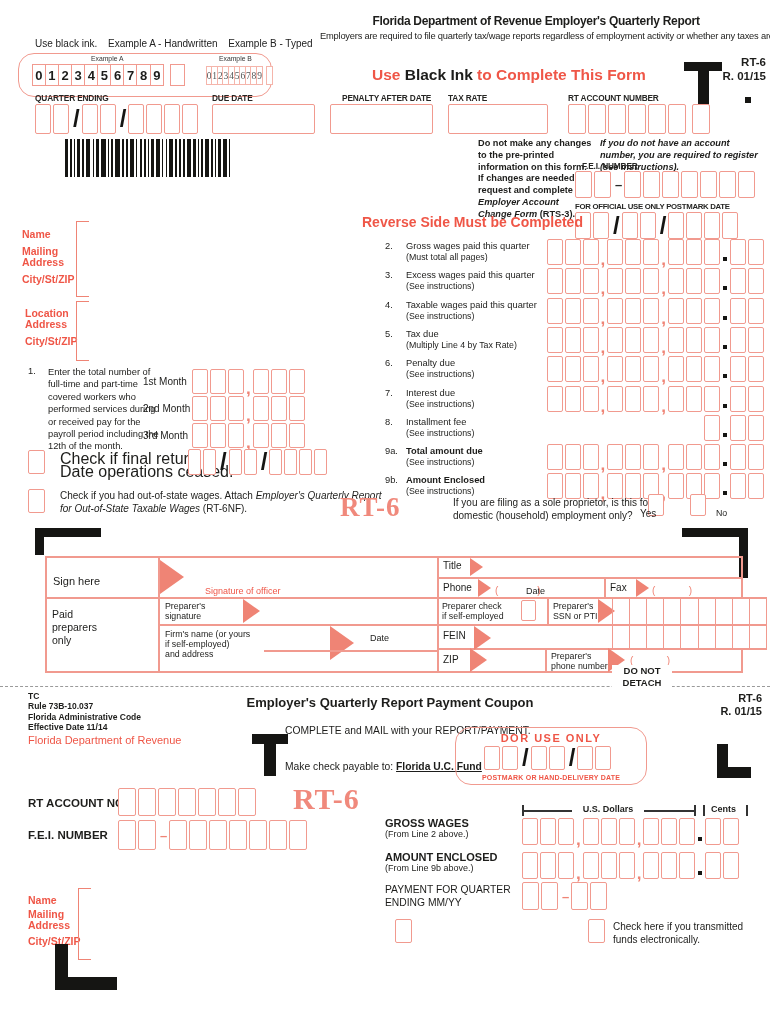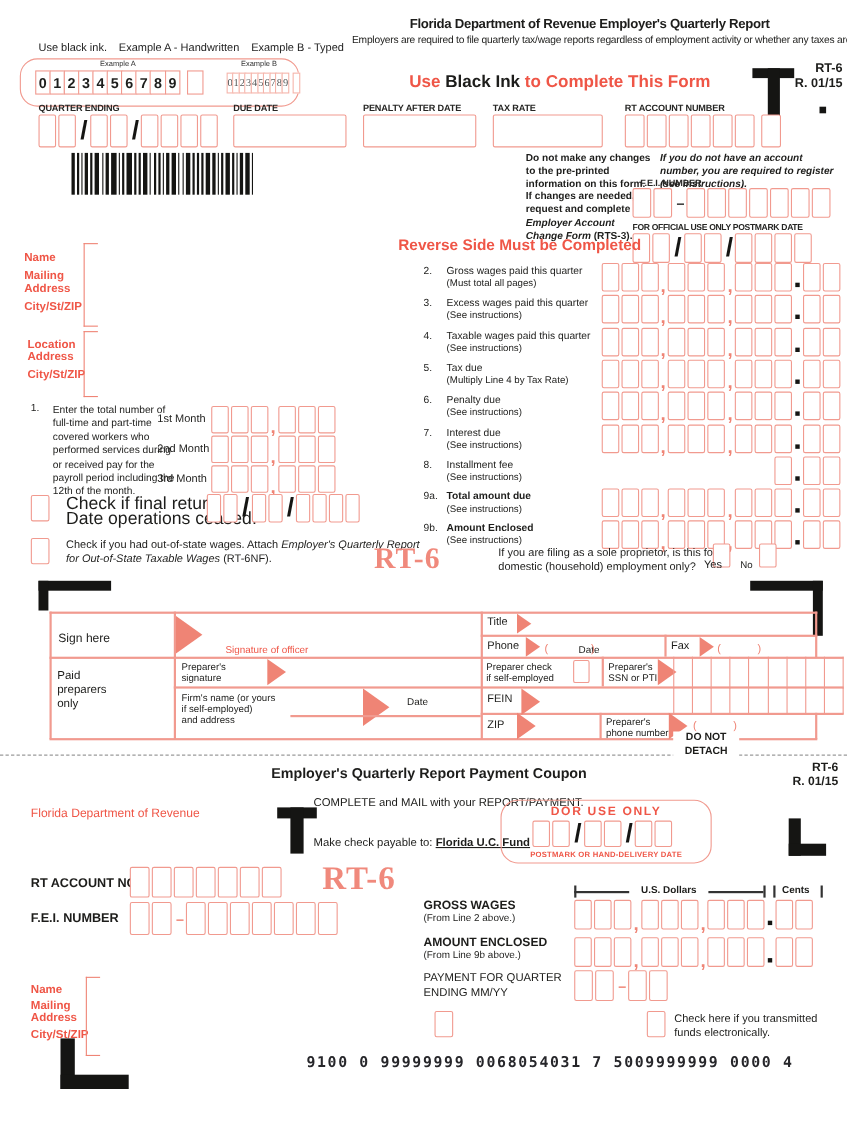--- a/index.html
+++ b/index.html
@@ -164,21 +164,21 @@
       <span class="fbox"></span>
       <span class="fbox"></span>
       <span class="sep slash">/</span>
       <span class="fbox"></span>
       <span class="fbox"></span>
       <span class="fbox"></span>
       <span class="fbox"></span>
     </div>
   <div class="abs clabel" style="left:212px;top:93px;">DUE DATE</div>
   <div class="abs bigbox" style="left:212px;top:104px;width:103px;height:30px;"></div>
-  <div class="abs clabel" style="left:330px;top:93px;">PENALTY AFTER DATE</div>
+  <div class="abs clabel" style="left:342px;top:93px;">PENALTY AFTER DATE</div>
   <div class="abs bigbox" style="left:330px;top:104px;width:103px;height:30px;"></div>
   <div class="abs clabel" style="left:448px;top:93px;">TAX RATE</div>
   <div class="abs bigbox" style="left:448px;top:104px;width:100px;height:30px;"></div>
   <div class="abs clabel" style="left:568px;top:93px;">RT ACCOUNT NUMBER</div>
   <div class="abs boxrow" style="left:568px;top:104px;--bw:18px;--bh:30px;">
       <span class="fbox"></span>
       <span class="fbox"></span>
       <span class="fbox"></span>
       <span class="fbox"></span>
       <span class="fbox"></span>
@@ -497,21 +497,21 @@
           <span class="fbox"></span>
         </div>
       </div>
     </div>
 
   <div class="abs watermark" style="left:340px;top:492px;font-size:27px;">RT-6</div>
   <div class="abs" style="left:453px;top:497px;width:238px;font-size:10px;line-height:12.8px;">If you are filing as a sole proprietor, is this for domestic (household) employment only?</div>
   <div class="chk" style="left:648px;top:494px;width:16px;height:22px;"></div>
   <div class="abs" style="left:640px;top:508px;font-size:10px;">Yes</div>
   <div class="chk" style="left:690px;top:494px;width:16px;height:22px;"></div>
-  <div class="abs" style="left:673px;top:508px;font-size:8.8px;">No</div>
+  <div class="abs" style="left:716px;top:508px;font-size:8.8px;">No</div>
 
   <div class="blk" style="left:35px;top:528px;width:66px;height:9px;"></div>
   <div class="blk" style="left:35px;top:528px;width:9px;height:27px;"></div>
   <div class="blk" style="left:682px;top:528px;width:66px;height:9px;"></div>
   <div class="blk" style="left:739px;top:528px;width:9px;height:50px;"></div>
 
 
   <div class="hl" style="left:45px;top:556px;width:698px;"></div>
   <div class="vl" style="left:45px;top:556px;height:116px;"></div>
   <div class="hl" style="left:45px;top:671px;width:698px;"></div>
@@ -606,20 +606,26 @@
     <div>Preparer's</div>
     <div>phone number</div>
   </div>
   <div class="arr arr-md" style="left:608px;top:648px;"></div>
   <div class="abs paren" style="left:630px;top:655px;">(            )</div>
 
   <div class="abs b ctr" style="left:612px;top:665px;width:60px;font-size:9.5px;background:#fff;">DO NOT</div>
   <div class="abs b ctr" style="left:612px;top:677px;width:60px;font-size:9.5px;background:#fff;z-index:2;">DETACH</div>
   <div class="dashline"></div>
 
+  <div class="abs b" style="left:28px;top:691px;font-size:8.5px;line-height:10.4px;">
+    <div>TC</div>
+    <div>Rule 73B-10.037</div>
+    <div>Florida Administrative Code</div>
+    <div>Effective Date 11/14</div>
+  </div>
   <div class="abs red nw" style="left:28px;top:734px;font-size:11px;">Florida Department of Revenue</div>
   <div class="abs b ctr nw" style="left:200px;top:695px;width:380px;font-size:13px;">Employer's Quarterly Report Payment Coupon</div>
   <div class="abs b" style="left:680px;top:692px;width:86px;text-align:right;font-size:11px;padding-right:4px;box-sizing:border-box;">RT-6</div>
   <div class="abs b" style="left:680px;top:705px;width:86px;text-align:right;font-size:11px;padding-right:4px;box-sizing:border-box;">R. 01/15</div>
 
   <div class="blk" style="left:252px;top:734px;width:36px;height:10px;"></div>
   <div class="blk" style="left:264px;top:734px;width:12px;height:42px;"></div>
 
   <div class="abs" style="left:285px;top:724px;font-size:10.3px;line-height:13px;">
     <div>COMPLETE and MAIL with your REPORT/PAYMENT.</div>
@@ -739,14 +745,13 @@
   <div class="chk" style="left:395px;top:919px;width:17px;height:24px;"></div>
   <div class="chk" style="left:588px;top:919px;width:17px;height:24px;"></div>
   <div class="abs" style="left:613px;top:921px;font-size:10px;line-height:12.6px;">
     <div>Check here if you transmitted</div>
     <div>funds electronically.</div>
   </div>
 
   <div class="blk" style="left:55px;top:944px;width:13px;height:46px;"></div>
   <div class="blk" style="left:55px;top:977px;width:62px;height:13px;"></div>
 
-  <div class="micr">9100 0 99999999 0068054031 7 5009999999 0000 4</div>
 </div>
 
 </body></html>

